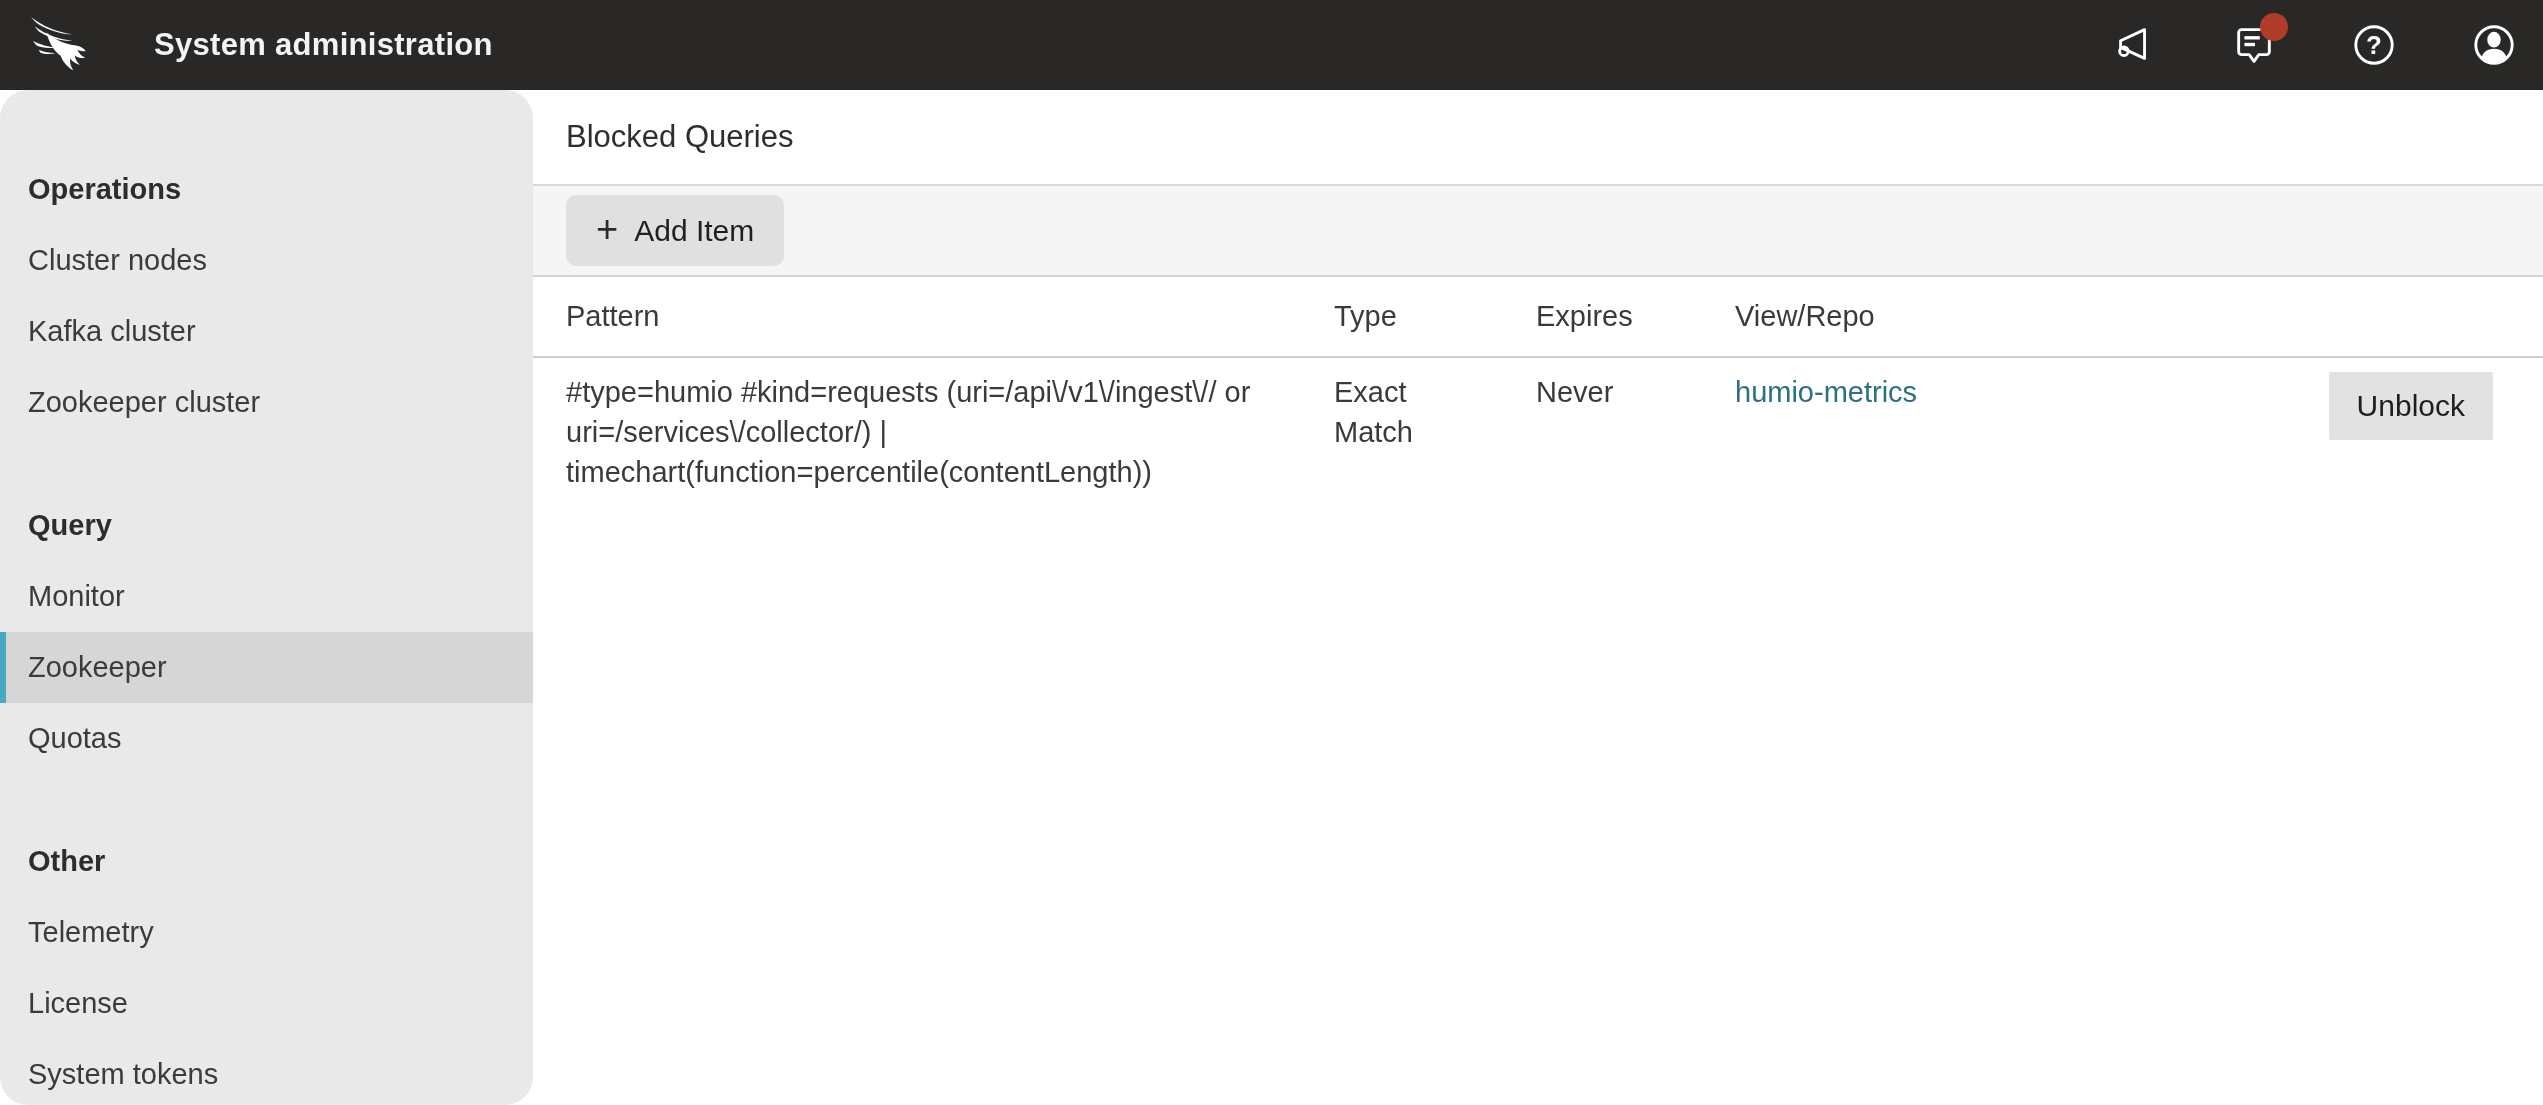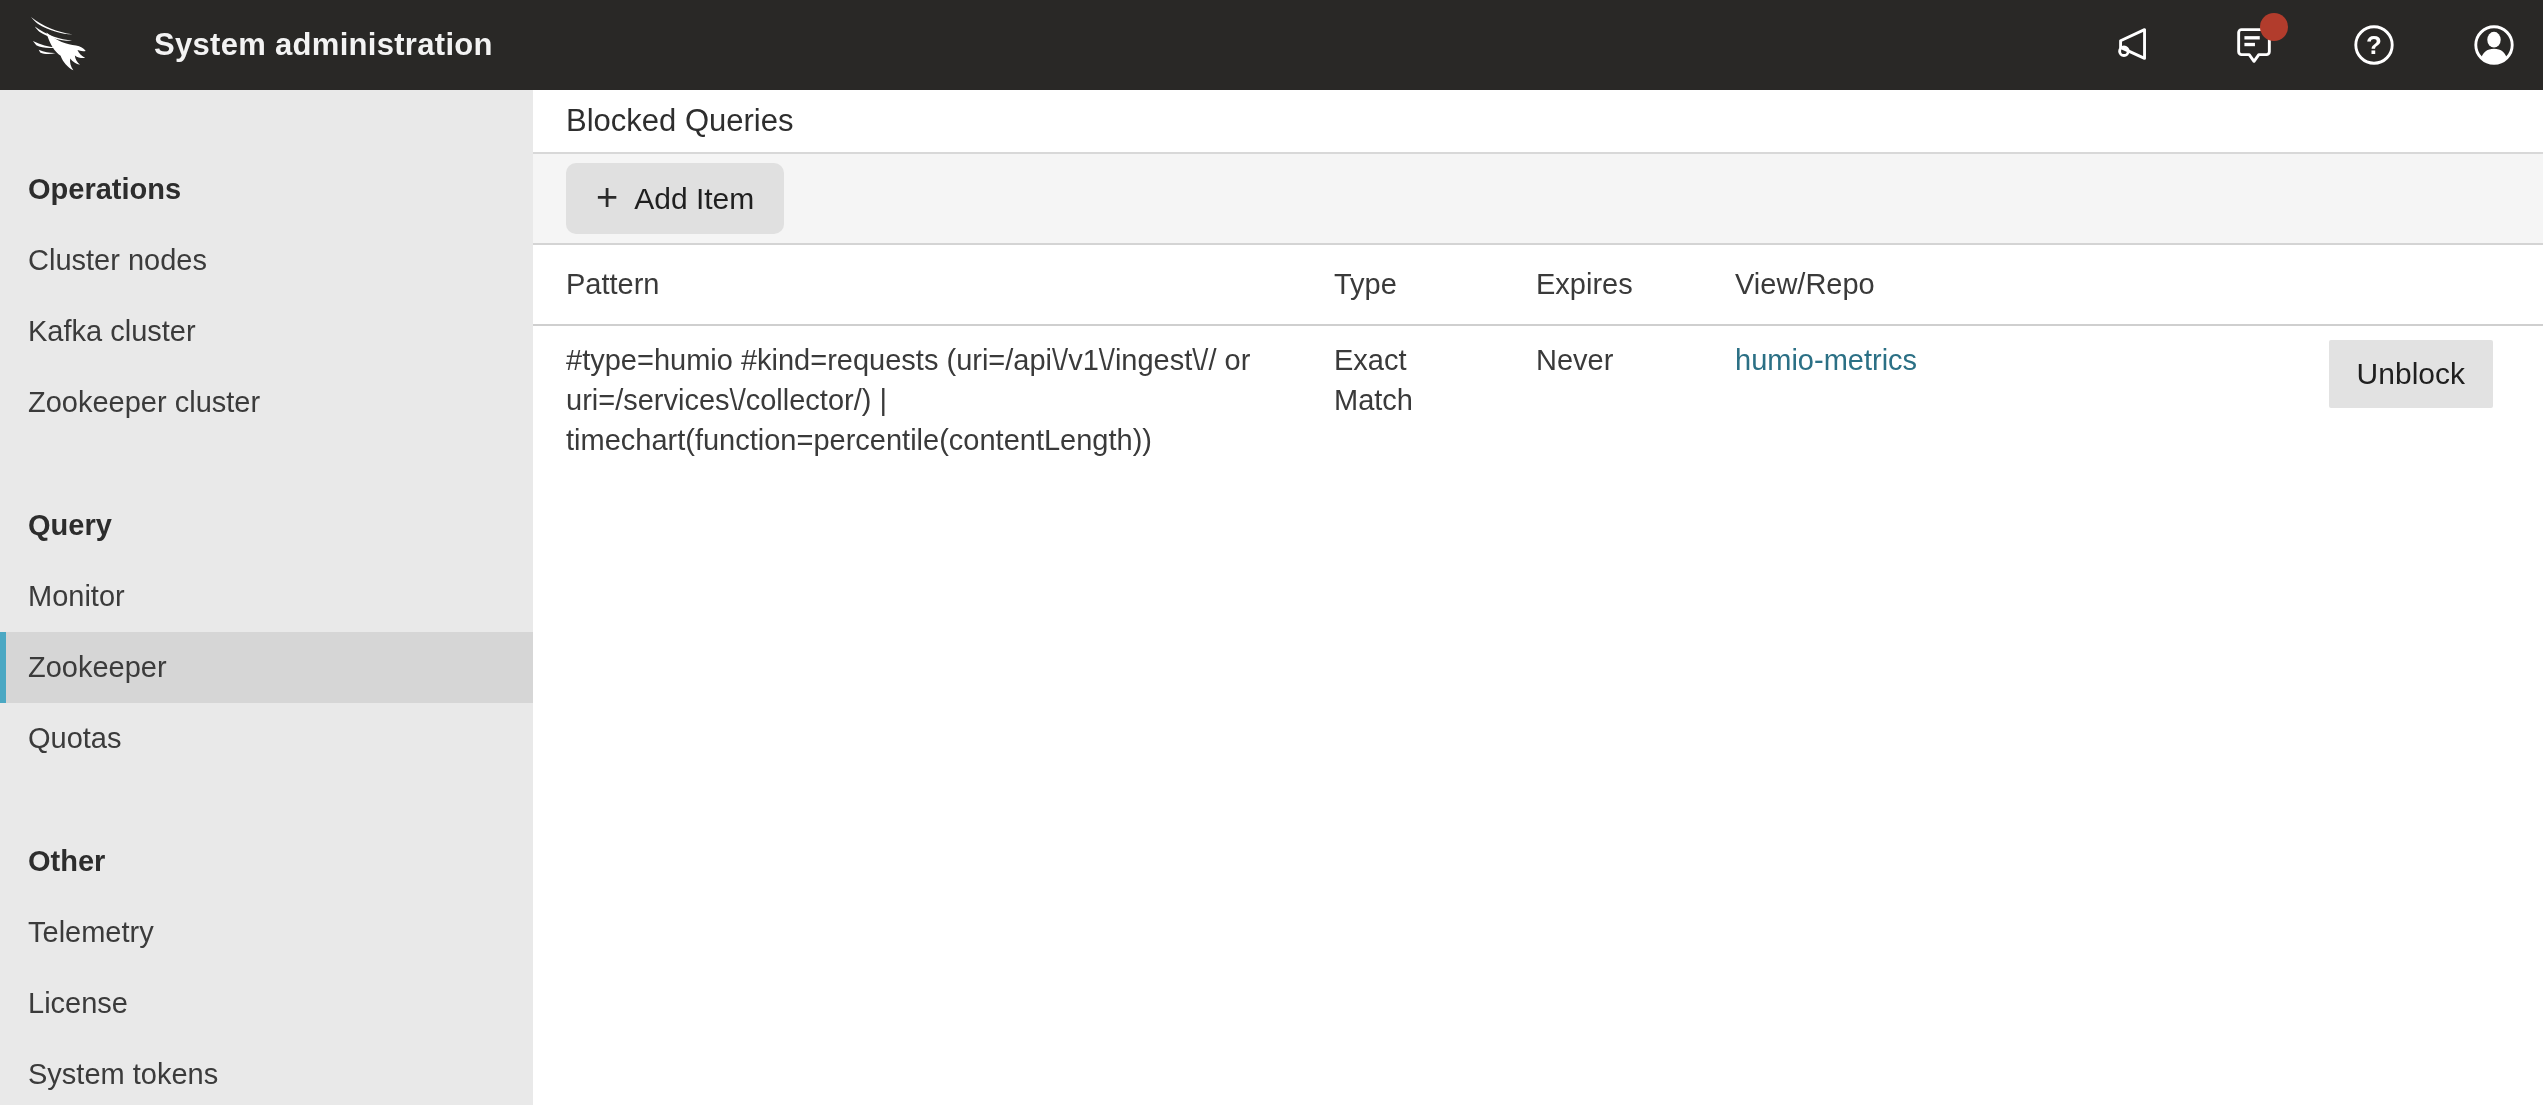--- a/index.html
+++ b/index.html
@@ -48,20 +48,21 @@
     background: #b23c2c;
   }
 
   
   .sidebar {
     position: absolute; left: 0; top: 90px;
     width: 533px; height: 1015px;
     background: #e9e9e9;
     padding-top: 64px;
     overflow: hidden;
+    border-radius: 28px;
   }
   .side-section + .side-section { margin-top: 52px; }
   .side-heading {
     height: 71px; display: flex; align-items: center;
     padding-left: 28px;
     font-size: 29px; font-weight: 700; color: #2d2d2d;
   }
   .side-item {
     height: 71px; display: flex; align-items: center;
     padding-left: 28px;
@@ -73,21 +74,21 @@
     border-left: 6px solid #4ba8c3;
     padding-left: 22px;
   }
 
   
   .main {
     position: absolute; left: 533px; top: 90px; right: 0; bottom: 0;
     background: #ffffff;
   }
   .title-row {
-    height: 64px;
+    height: 96px;
     display: flex; align-items: center;
     padding-left: 33px;
     border-bottom: 2px solid #d8d8d8;
   }
   .page-title {
     margin: 0;
     font-size: 31px; font-weight: 400; color: #2e2e2e;
   }
   .toolbar {
     height: 91px;

